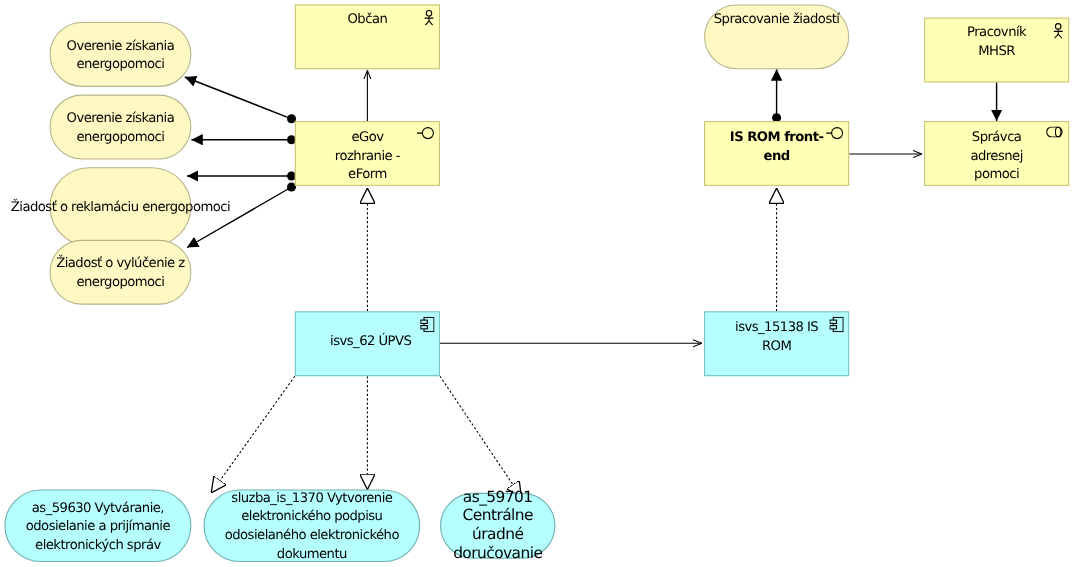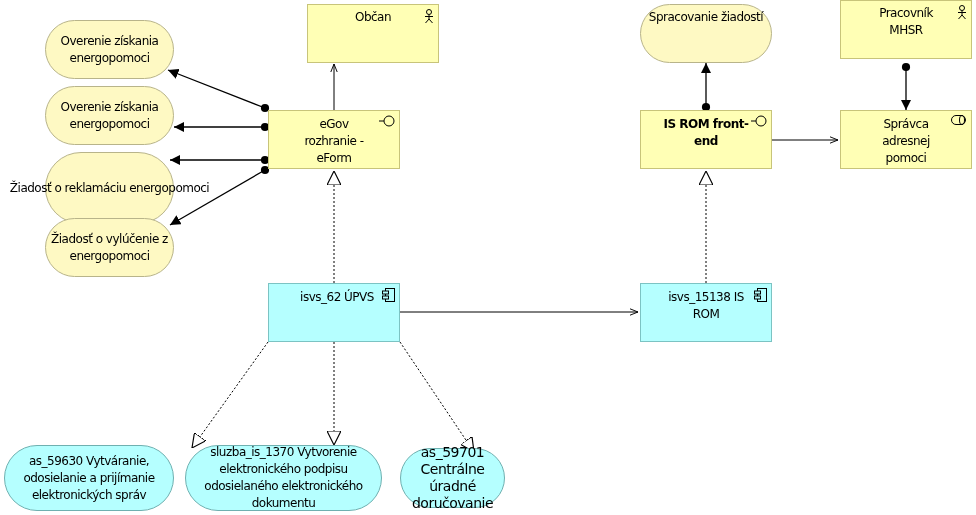--- a/index.html
+++ b/index.html
@@ -51,21 +51,21 @@
 
   <line x1="706" y1="283" x2="706" y2="171" stroke="#000" stroke-width="1" stroke-dasharray="2,2" marker-end="url(#triHollow)"></line>
 
   <line x1="706" y1="107" x2="706" y2="63" stroke="#000" stroke-width="1.3" marker-start="url(#dot)" marker-end="url(#arrowFill)"></line>
 
   <line x1="772" y1="140" x2="838" y2="140" stroke="#000" stroke-width="1" marker-end="url(#arrowOpen)"></line>
 
   <line x1="906" y1="67" x2="906" y2="110" stroke="#000" stroke-width="1.3" marker-start="url(#dot)" marker-end="url(#arrowFill)"></line>
 </svg>
 
-<div class="node rect-y" style="left:268px;top:4px;width:132px;height:59px;margin-left:39px;">
+<div class="node rect-y" style="left:268px;top:4px;width:132px;height:59px;">
   <span class="lbl" style="padding-top:4px;">Občan</span>
   <svg class="icon" width="10" height="14">
       <circle cx="5" cy="3" r="2.5" fill="none" stroke="#000"></circle>
       <path d="M5 5.5 V10 M1 7.5 H9 M5 10 L1.5 14 M5 10 L8.5 14" stroke="#000" fill="none"></path>
     </svg>
 </div>
 
 <div class="node pill-y" style="left:45px;top:20px;width:129px;height:59px;">
   <span class="lbl">Overenie získania energopomoci</span>
 </div>
@@ -84,21 +84,21 @@
   <svg class="icon" width="16" height="12">
       <line x1="0" y1="6" x2="5" y2="6" stroke="#000"></line>
       <circle cx="10" cy="6" r="5" fill="none" stroke="#000"></circle>
     </svg>
 </div>
 
 <div class="node pill-y" style="left:640px;top:4px;width:132px;height:59px;justify-content:flex-start;">
   <span class="lbl" style="padding-top:4px;white-space:nowrap;">Spracovanie žiadostí</span>
 </div>
 
-<div class="node rect-y" style="left:840px;top:0;width:132px;height:59px;">
+<div class="node rect-y" style="left:840px;top:16px;width:132px;height:59px;">
   <span class="lbl" style="padding-top:4px;width:70px;">Pracovník MHSR</span>
   <svg class="icon" width="10" height="14">
       <circle cx="5" cy="3" r="2.5" fill="none" stroke="#000"></circle>
       <path d="M5 5.5 V10 M1 7.5 H9 M5 10 L1.5 14 M5 10 L8.5 14" stroke="#000" fill="none"></path>
     </svg>
 </div>
 
 <div class="node rect-y" style="left:640px;top:110px;width:132px;height:59px;">
   <span class="lbl" style="padding-top:5px;width:90px;font-weight:bold;">IS ROM front-end</span>
   <svg class="icon" width="16" height="12">
@@ -109,21 +109,21 @@
 
 <div class="node rect-y" style="left:840px;top:110px;width:132px;height:59px;">
   <span class="lbl" style="padding-top:5px;width:70px;">Správca adresnej pomoci</span>
   <svg class="icon" width="16" height="10">
       <rect x="0.5" y="0.5" width="14" height="9" rx="4.5" fill="none" stroke="#000"></rect>
       <ellipse cx="11" cy="5" rx="2.5" ry="4.5" fill="none" stroke="#000"></ellipse>
     </svg>
 </div>
 
 <div class="node rect-c" style="left:268px;top:283px;width:132px;height:59px;">
-  <span class="lbl" style="padding-top:5px;padding-left:10px;white-space:nowrap;">isvs_62 ÚPVS</span>
+  <span class="lbl" style="padding-top:18px;padding-left:10px;white-space:nowrap;">isvs_62 ÚPVS</span>
   <svg class="icon" width="13" height="14">
       <rect x="3.5" y="0.5" width="9" height="13" fill="none" stroke="#000"></rect>
       <rect x="0.5" y="3" width="6" height="3" fill="#b5ffff" stroke="#000"></rect>
       <rect x="0.5" y="8" width="6" height="3" fill="#b5ffff" stroke="#000"></rect>
     </svg>
 </div>
 
 <div class="node rect-c" style="left:640px;top:283px;width:132px;height:59px;">
   <span class="lbl" style="padding-top:5px;width:90px;">isvs_15138 IS ROM</span>
   <svg class="icon" width="13" height="14">

